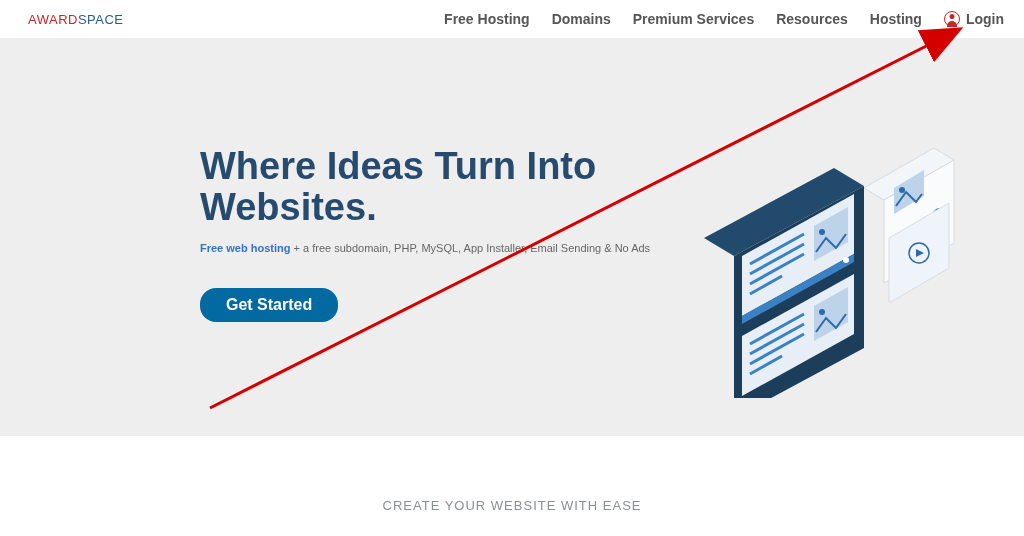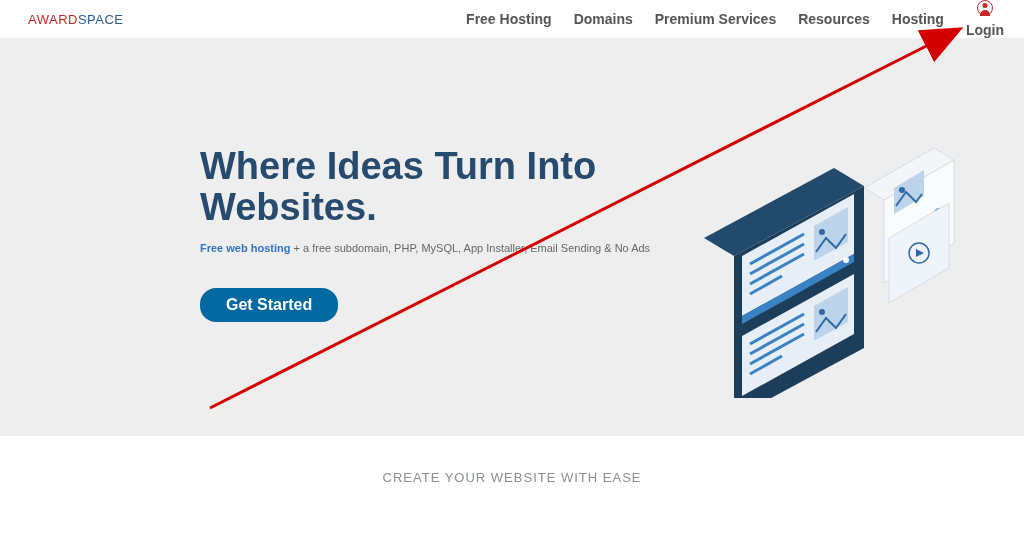--- a/index.html
+++ b/index.html
@@ -35,21 +35,20 @@
   .nav a {
     font-size: 14px;
     font-weight: 600;
     color: #555;
     text-decoration: none;
   }
   .login-wrap {
     display: flex;
     align-items: center;
     gap: 6px;
-    flex-direction: column;
   }
   .user-icon {
     width: 16px;
     height: 16px;
     border: 1.5px solid #c62828;
     border-radius: 50%;
     position: relative;
   }
   .user-icon::before {
     content: "";
@@ -108,21 +107,21 @@
   .illus {
     position: absolute;
     right: 60px;
     top: 100px;
     width: 300px;
     height: 260px;
   }
   
   .bottom {
     text-align: center;
-    padding-top: 34px;
+    padding-top: 62px;
   }
   .bottom .eyebrow {
     font-size: 13px;
     letter-spacing: 1px;
     color: #8a8f94;
     font-weight: 500;
   }
   .bottom h2 {
     margin-top: 6px;
     font-size: 30px;

